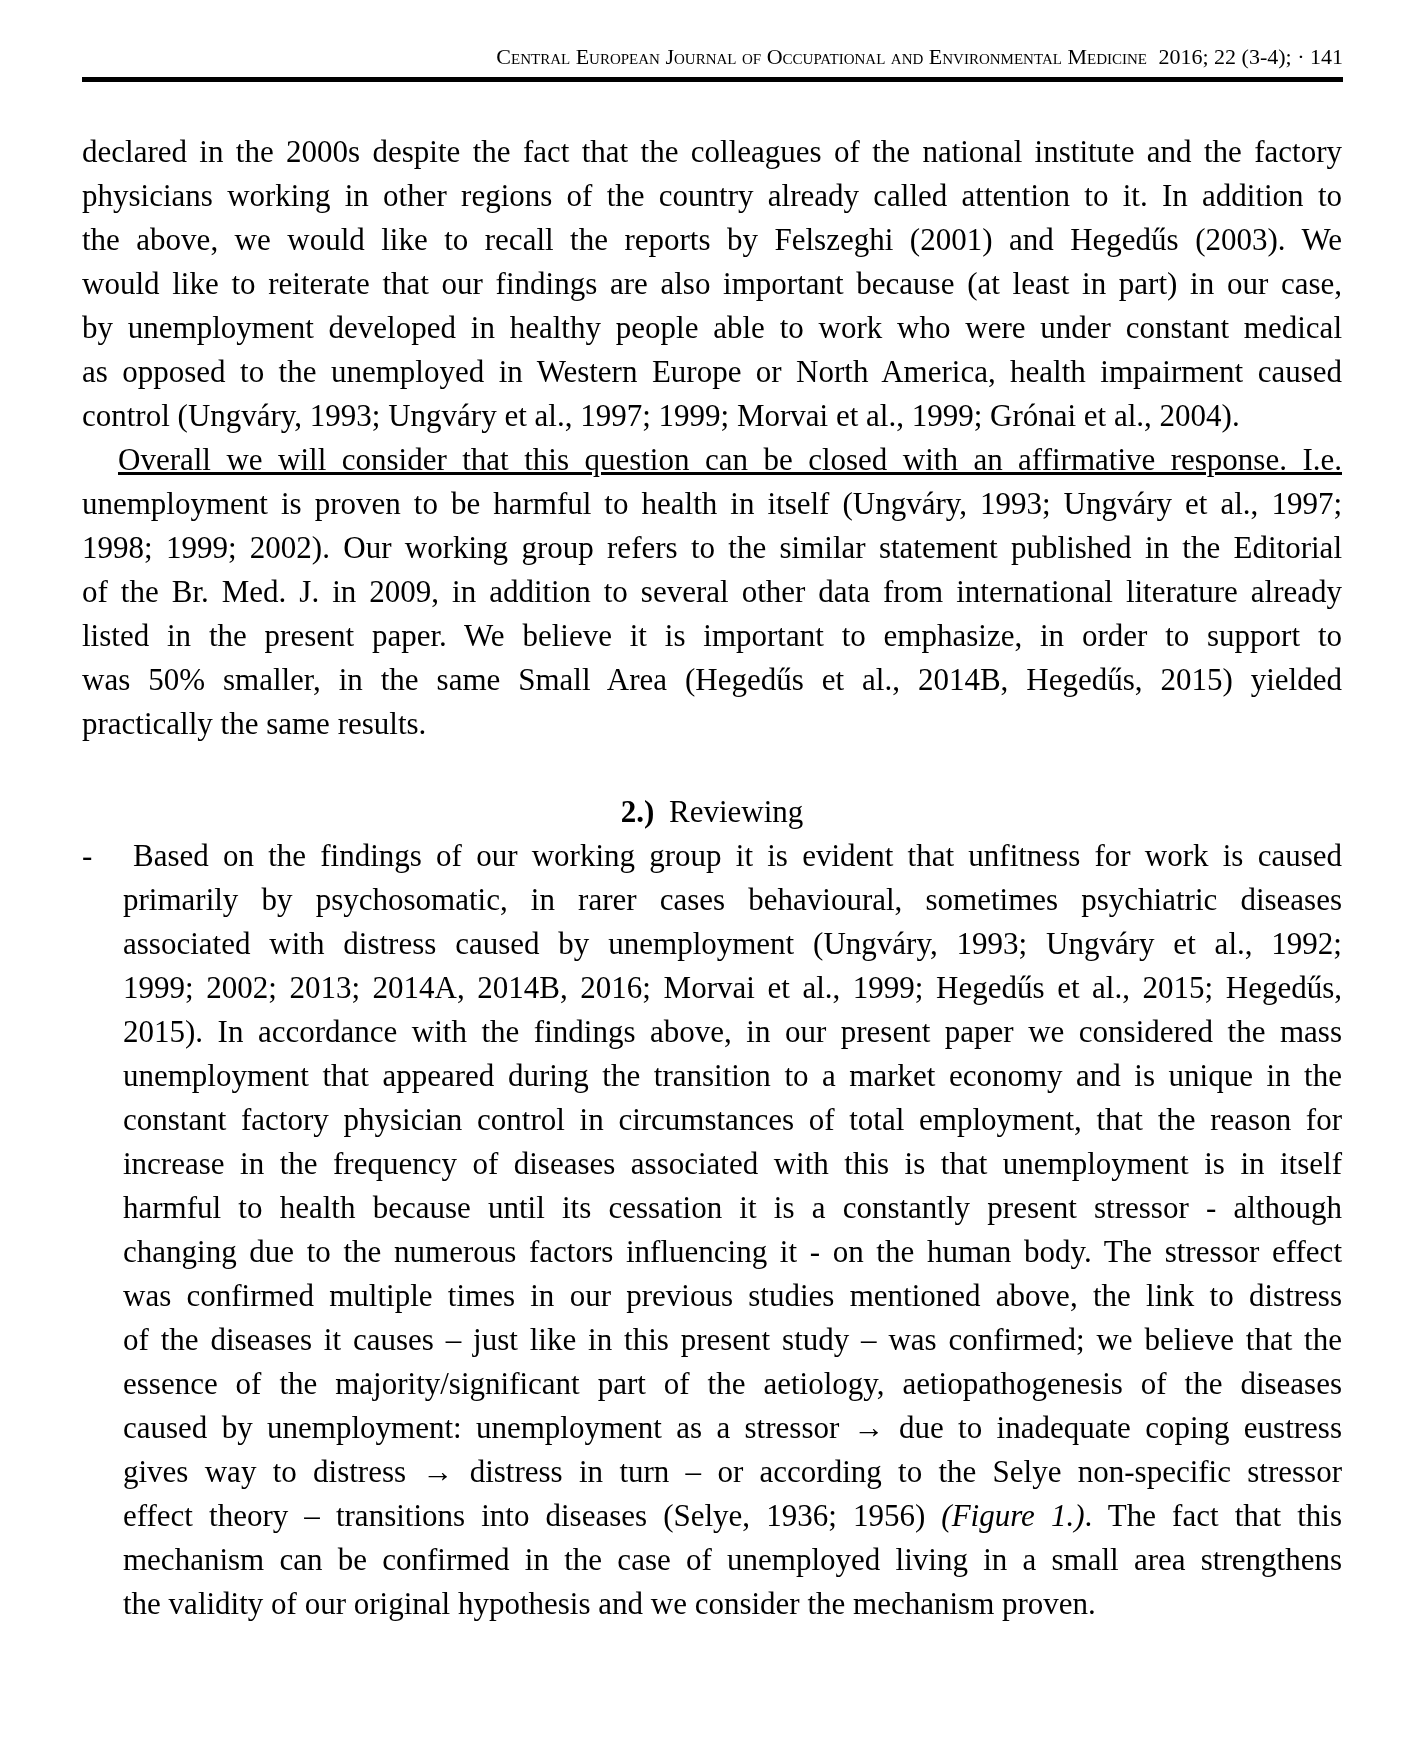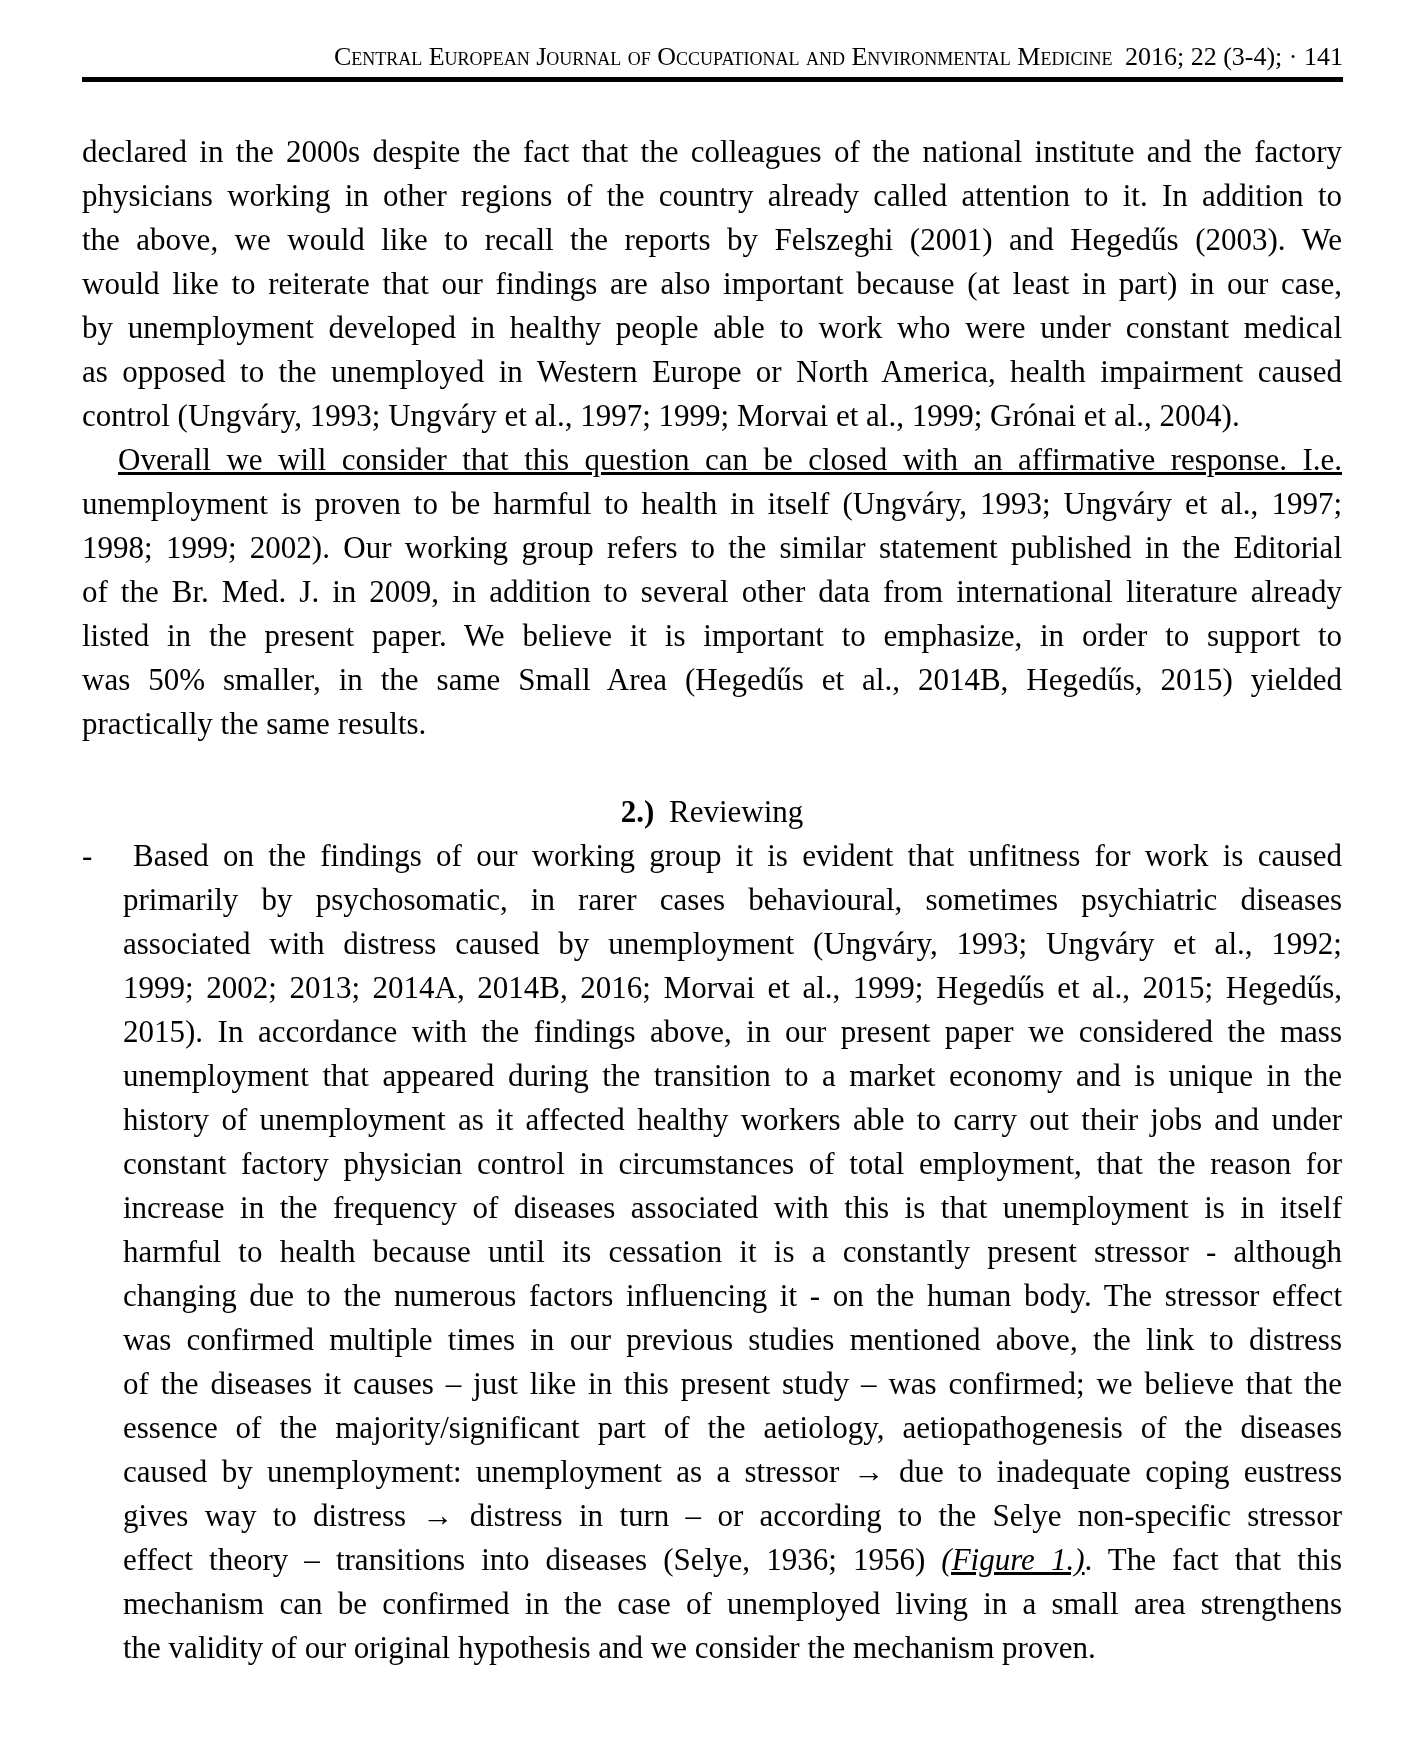--- a/index.html
+++ b/index.html
@@ -11,21 +11,21 @@
     color: #000000;
     font-family: "Liberation Serif", "DejaVu Serif", serif;
     overflow: hidden;
   }
   .running-header {
     position: absolute;
     left: 82px;
     top: 42px;
     width: 1261px;
     text-align: right;
-    font-size: 26px;
+    font-size: 22px;
     line-height: 30px;
     white-space: nowrap;
   }
   .journal-title { font-variant: small-caps; }
   .issue-info { margin-left: 6px; }
   .header-rule {
     position: absolute;
     left: 82px;
     top: 77px;
     width: 1261px;
@@ -43,21 +43,21 @@
   .jline { text-align: justify; text-align-last: justify; }
   .lline { text-align: left; }
   .indent-first { text-indent: 36px; text-decoration: underline; }
   .extra-first { text-indent: 10px; }
   .spacer { height: 44px; }
   .section-heading { text-align: center; }
   .sec-num { font-weight: 700; }
   .sec-title { margin-left: 7px; }
   .hang-list { position: relative; padding-left: 41px; }
   .dash-marker { position: absolute; left: 0; top: 0; }
-  .it { font-style: italic; text-decoration: underline; }
+  .it { font-style: italic; }
 </style>
 </head>
 <body>
 
 <div class="page">
 
   <div class="running-header">
     <span class="journal-title">Central European Journal of Occupational and Environmental Medicine</span>
     <span class="issue-info">2016; 22 (3-4); · 141</span>
   </div>
@@ -93,21 +93,20 @@
     </div>
 
     <div class="hang-list">
       <span class="dash-marker">-</span>
       <div class="jline extra-first">Based on the findings of our working group it is evident that unfitness for work is caused</div>
       <div class="jline">primarily by psychosomatic, in rarer cases behavioural, sometimes psychiatric diseases</div>
       <div class="jline">associated with distress caused by unemployment (Ungváry, 1993; Ungváry et al., 1992;</div>
       <div class="jline">1999; 2002; 2013; 2014A, 2014B, 2016; Morvai et al., 1999; Hegedűs et al., 2015; Hegedűs,</div>
       <div class="jline">2015).  In accordance with the findings above, in our present paper we considered the mass</div>
       <div class="jline">unemployment that appeared during the transition to a market economy and is unique in the</div>
-      <div class="jline">history of unemployment as it affected healthy workers able to carry out their jobs and under</div>
       <div class="jline">constant factory physician control in circumstances of total employment, that the reason for</div>
       <div class="jline">increase in the frequency of diseases  associated with this is that unemployment is in itself</div>
       <div class="jline">harmful to health because until its cessation it is a constantly present stressor -  although</div>
       <div class="jline">changing due to the numerous factors influencing it - on the human body. The stressor effect</div>
       <div class="jline">was confirmed multiple times in our previous studies mentioned above, the link to distress</div>
       <div class="jline">of the diseases it causes – just like in this present study – was confirmed; we believe that the</div>
       <div class="jline">essence of the majority/significant part of the aetiology, aetiopathogenesis of the diseases</div>
       <div class="jline">caused by unemployment: unemployment as a stressor → due to inadequate coping eustress</div>
       <div class="jline">gives way to distress → distress in turn – or according to the Selye non-specific stressor</div>
       <div class="jline"><span>effect theory – transitions into diseases (Selye, 1936; 1956) </span><span class="it">(Figure 1.)</span><span>. The fact that this</span></div>

